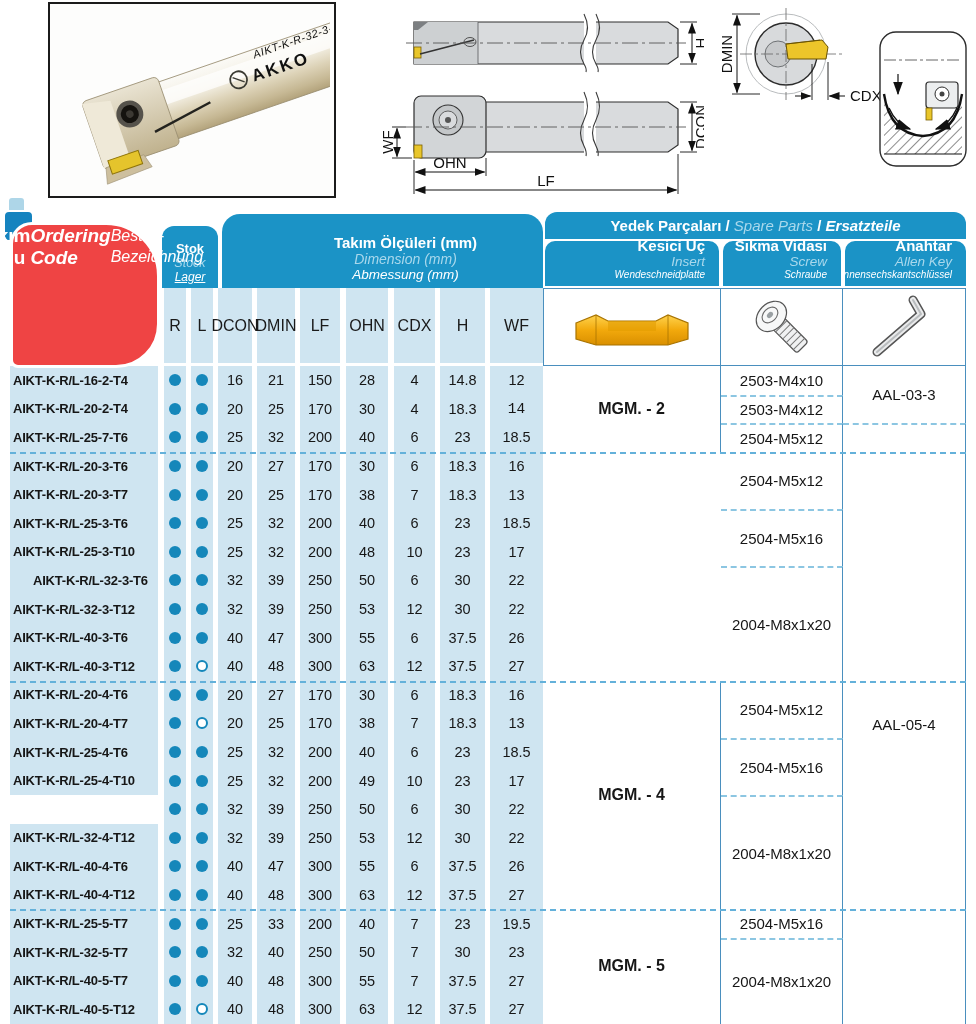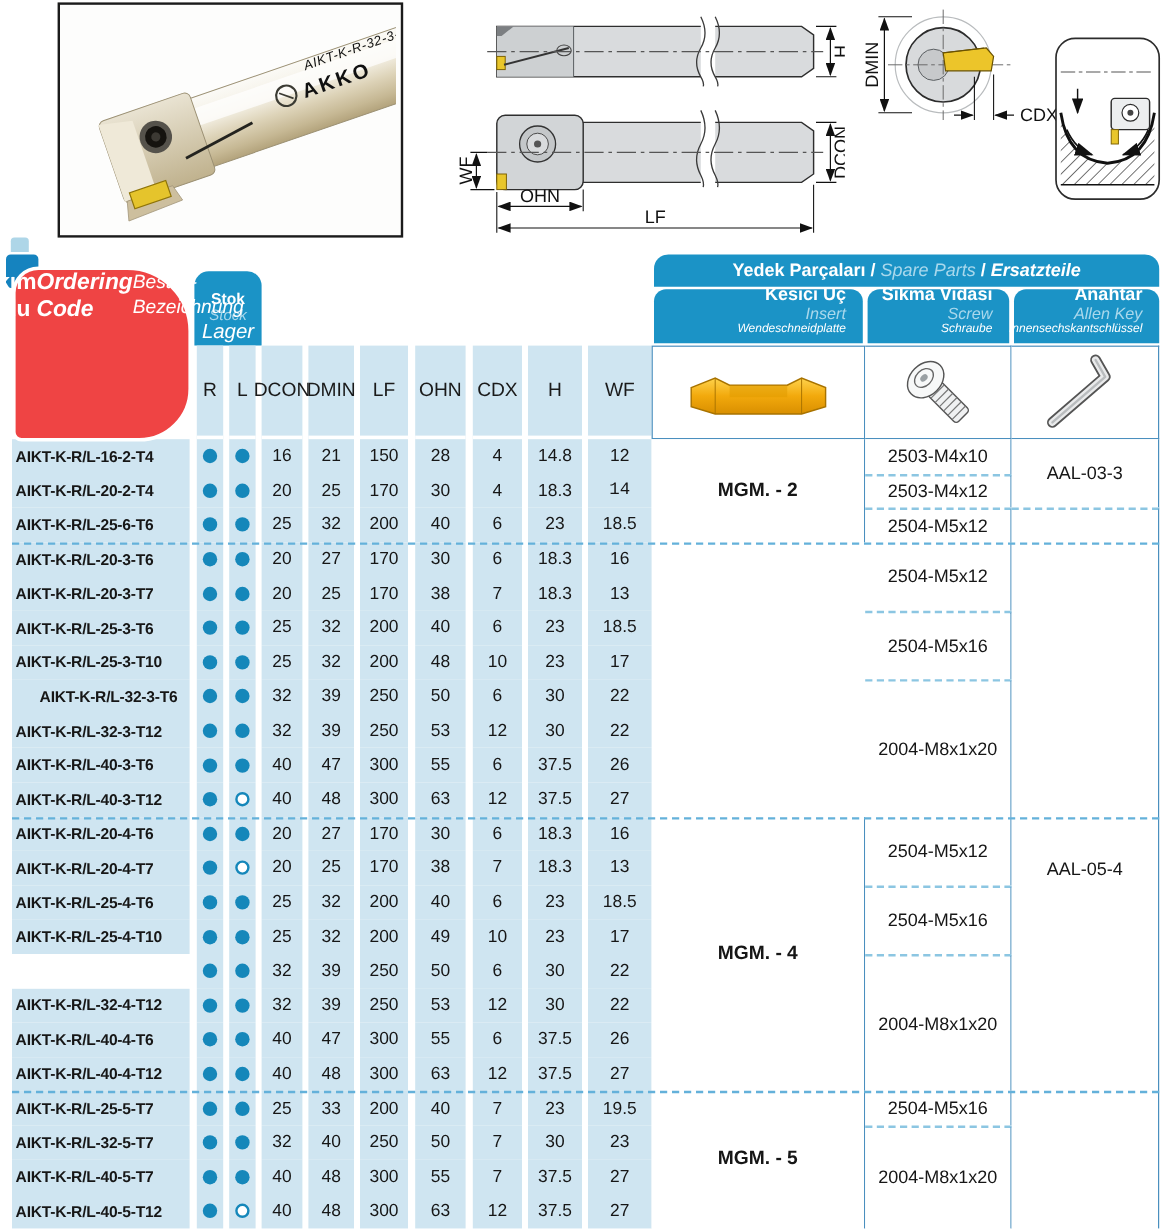--- a/index.html
+++ b/index.html
@@ -20,21 +20,21 @@
   .navy-box{position:absolute;left:10px;top:222px;width:150px;height:146px;background:#ef4444;
             border-radius:22px 54px 44px 8px;border:3px solid #fff;box-sizing:border-box;z-index:3;
             display:flex;flex-direction:row;justify-content:center;padding-left:10px;color:#fff;}
   .navy-box .l1{font-size:19px;font-weight:bold;line-height:22px;}
   .navy-box .l2{font-size:19px;font-weight:bold;font-style:italic;line-height:22px;}
   .navy-box .l3{font-size:16px;font-style:italic;line-height:21px;}
   .stok-band{left:162px;top:226px;width:56px;height:62px;border-radius:12px 12px 0 0;
              display:flex;flex-direction:column;justify-content:flex-end;align-items:center;padding-bottom:4px;box-sizing:border-box;}
   .stok-band .l1{font-size:13px;font-weight:bold;line-height:15px;}
   .stok-band .l2{font-size:12.5px;font-style:italic;color:#a9d8ec;line-height:14px;}
-  .stok-band .l3{font-size:17px;font-style:italic;line-height:14px;}
+  .stok-band .l3{font-size:12px;font-style:italic;line-height:14px;text-decoration:underline;}
   .dim-band{left:222px;top:214px;width:321px;height:74px;border-radius:18px 18px 0 0;
             display:flex;flex-direction:column;justify-content:flex-end;align-items:center;padding:0 0 6px 46px;box-sizing:border-box;}
   .dim-band .l1{font-size:15px;font-weight:bold;line-height:17px;}
   .dim-band .l2{font-size:14px;font-style:italic;color:#a9d8ec;line-height:16px;}
   .dim-band .l3{font-size:13.5px;font-style:italic;line-height:15px;}
   .spare-band{left:545px;top:212px;width:421px;height:27px;border-radius:12px 12px 0 0;
               display:flex;align-items:center;justify-content:center;font-size:15px;white-space:pre;}
   .spare-band .b{font-weight:bold;}
   .spare-band .i{font-style:italic;color:#a9d8ec;}
   .spare-band .bi{font-weight:bold;font-style:italic;}
@@ -208,20 +208,25 @@
 
   <div class="tab-light"></div>
   <div class="tab-teal"></div>
 
   <div class="band stok-band">
     <div class="l1">Stok</div>
     <div class="l2">Stock</div>
     <div class="l3">Lager</div>
   </div>
 
+  <div class="band dim-band">
+    <div class="l1">Takım Ölçüleri (mm)</div>
+    <div class="l2">Dimension (mm)</div>
+    <div class="l3">Abmessung (mm)</div>
+  </div>
 
   <div class="band spare-band">
     <span class="b">Yedek Parçaları</span>
     <span class="b"> / </span>
     <span class="i">Spare Parts</span>
     <span class="b"> / </span>
     <span class="bi">Ersatzteile</span>
   </div>
 
   <div class="band colband band-insert">
@@ -313,21 +318,21 @@
       <div class="cell dotc" style="grid-area: 3 / 5;">
         <span class="dot"></span>
       </div>
       <div class="cell val" style="grid-area: 3 / 7;">20</div>
       <div class="cell val" style="grid-area: 3 / 9;">25</div>
       <div class="cell val" style="grid-area: 3 / 11;">170</div>
       <div class="cell val" style="grid-area: 3 / 13;">30</div>
       <div class="cell val" style="grid-area: 3 / 15;">4</div>
       <div class="cell val" style="grid-area: 3 / 17;">18.3</div>
       <div class="cell val" style="grid-area: 3 / 19; font-family: Liberation Mono, monospace;">14</div>
-      <div class="cell lbl" style="grid-area: 4 / 1;">AIKT-K-R/L-25-6-T6</div>
+      <div class="cell lbl" style="grid-area: 4 / 1;">AIKT-K-R/L-25-7-T6</div>
       <div class="cell dotc" style="grid-area: 4 / 3;">
         <span class="dot"></span>
       </div>
       <div class="cell dotc" style="grid-area: 4 / 5;">
         <span class="dot"></span>
       </div>
       <div class="cell val" style="grid-area: 4 / 7;">25</div>
       <div class="cell val" style="grid-area: 4 / 9;">32</div>
       <div class="cell val" style="grid-area: 4 / 11;">200</div>
       <div class="cell val" style="grid-area: 4 / 13;">40</div>

